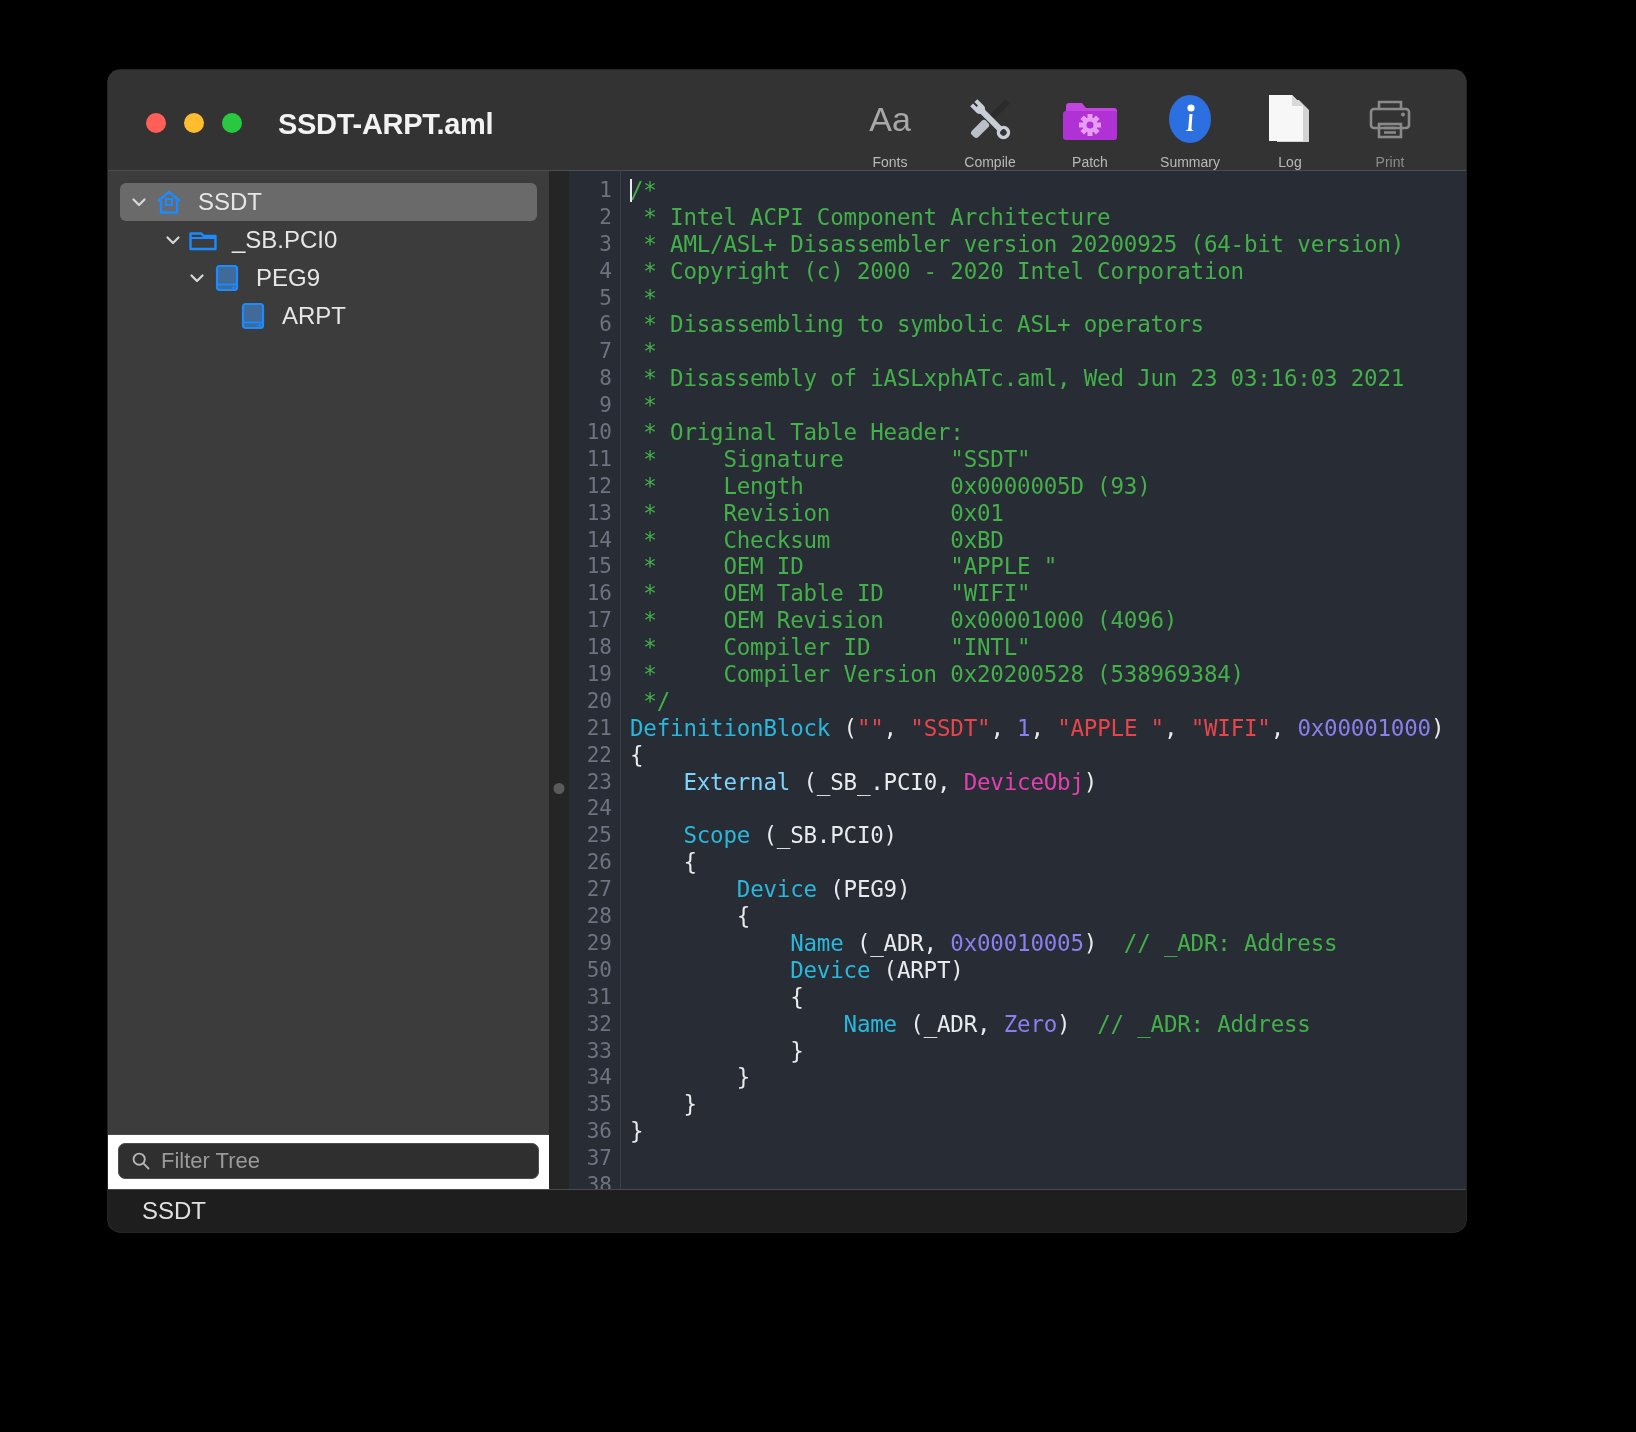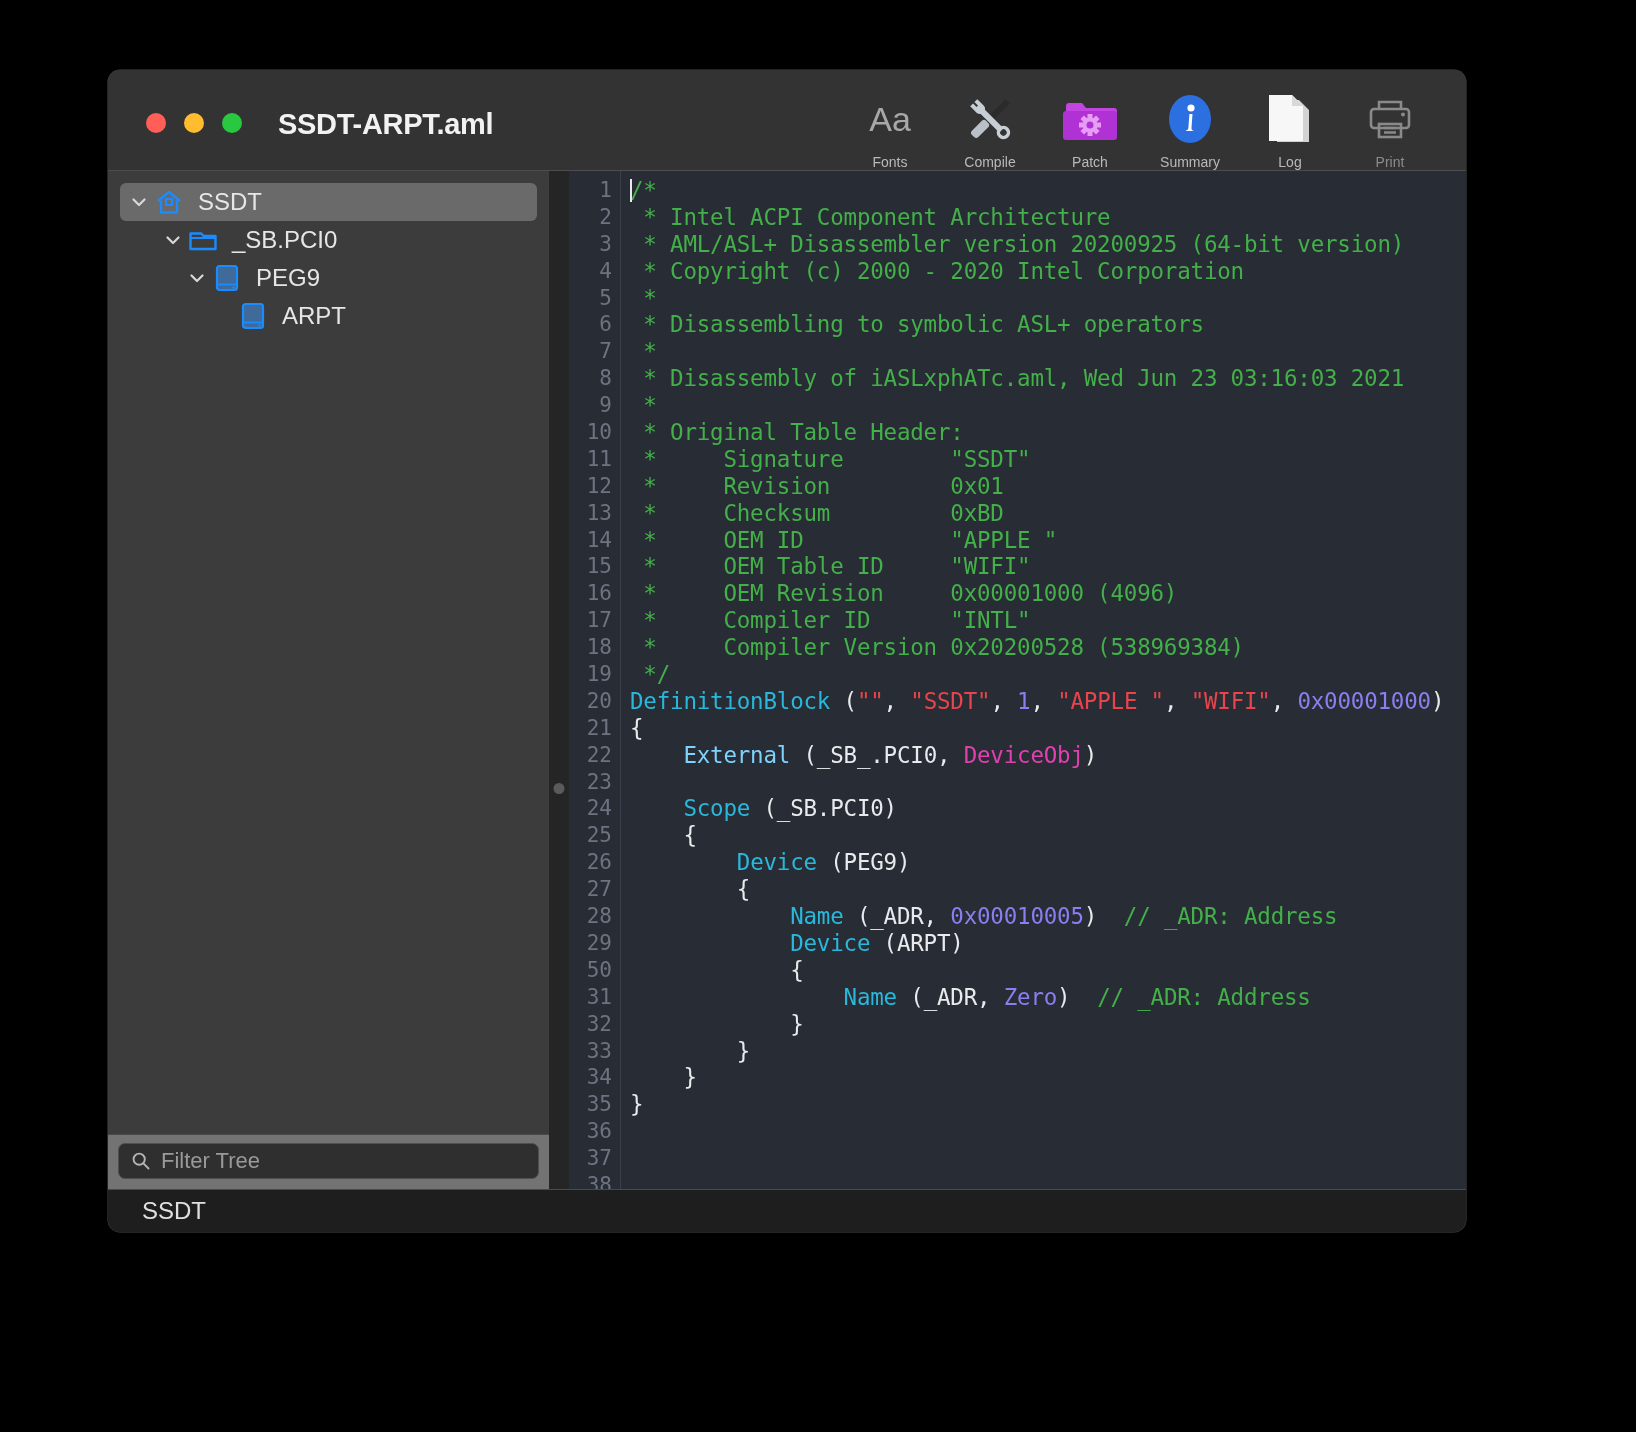--- a/index.html
+++ b/index.html
@@ -150,21 +150,21 @@
     align-items: center;
     justify-content: center;
     margin-right: 10px;
   }
   .tree-label { padding-left: 2px; }
 
   #filter-wrap {
     flex: 0 0 auto;
     padding: 8px 10px 10px 10px;
     border-top: 1px solid #4a4a4a;
-    background: #737373;
+    background: #ffffff;
   }
   #filter-box {
     height: 34px;
     background: #2f2f2f;
     border: 1px solid #4f4f4f;
     border-radius: 7px;
     display: flex;
     align-items: center;
     padding: 0 10px;
   }
@@ -506,20 +506,21 @@
           <div class="cline"><span class="c-cmt"> * Intel ACPI Component Architecture</span></div>
           <div class="cline"><span class="c-cmt"> * AML/ASL+ Disassembler version 20200925 (64-bit version)</span></div>
           <div class="cline"><span class="c-cmt"> * Copyright (c) 2000 - 2020 Intel Corporation</span></div>
           <div class="cline"><span class="c-cmt"> *</span></div>
           <div class="cline"><span class="c-cmt"> * Disassembling to symbolic ASL+ operators</span></div>
           <div class="cline"><span class="c-cmt"> *</span></div>
           <div class="cline"><span class="c-cmt"> * Disassembly of iASLxphATc.aml, Wed Jun 23 03:16:03 2021</span></div>
           <div class="cline"><span class="c-cmt"> *</span></div>
           <div class="cline"><span class="c-cmt"> * Original Table Header:</span></div>
           <div class="cline"><span class="c-cmt"> *     Signature        "SSDT"</span></div>
+          <div class="cline"><span class="c-cmt"> *     Length           0x0000005D (93)</span></div>
           <div class="cline"><span class="c-cmt"> *     Revision         0x01</span></div>
           <div class="cline"><span class="c-cmt"> *     Checksum         0xBD</span></div>
           <div class="cline"><span class="c-cmt"> *     OEM ID           "APPLE "</span></div>
           <div class="cline"><span class="c-cmt"> *     OEM Table ID     "WIFI"</span></div>
           <div class="cline"><span class="c-cmt"> *     OEM Revision     0x00001000 (4096)</span></div>
           <div class="cline"><span class="c-cmt"> *     Compiler ID      "INTL"</span></div>
           <div class="cline"><span class="c-cmt"> *     Compiler Version 0x20200528 (538969384)</span></div>
           <div class="cline"><span class="c-cmt"> */</span></div>
           <div class="cline"><span class="c-kw">DefinitionBlock</span><span class="c-txt"> (</span><span class="c-str">""</span><span class="c-txt">, </span><span class="c-str">"SSDT"</span><span class="c-txt">, </span><span class="c-num">1</span><span class="c-txt">, </span><span class="c-str">"APPLE "</span><span class="c-txt">, </span><span class="c-str">"WIFI"</span><span class="c-txt">, </span><span class="c-num">0x00001000</span><span class="c-txt">)</span></div>
           <div class="cline"><span class="c-txt">{</span></div>

